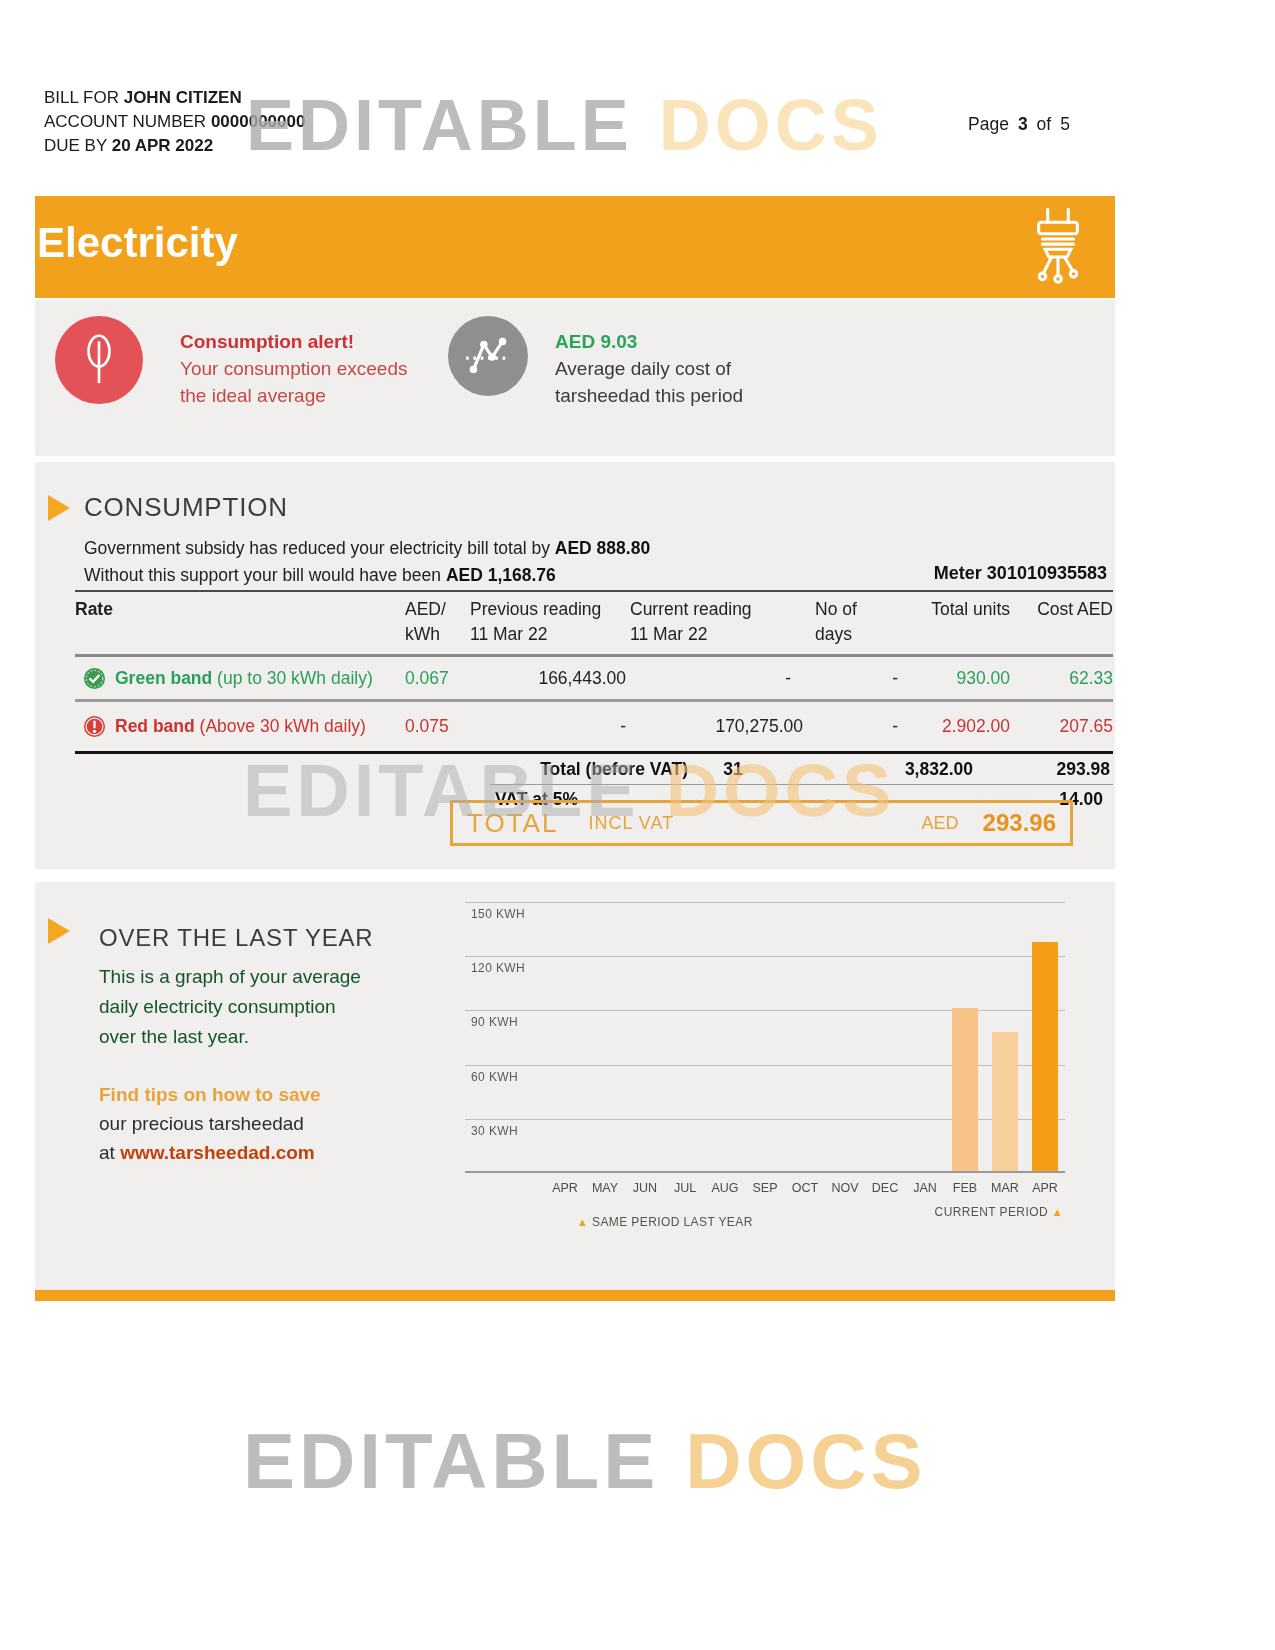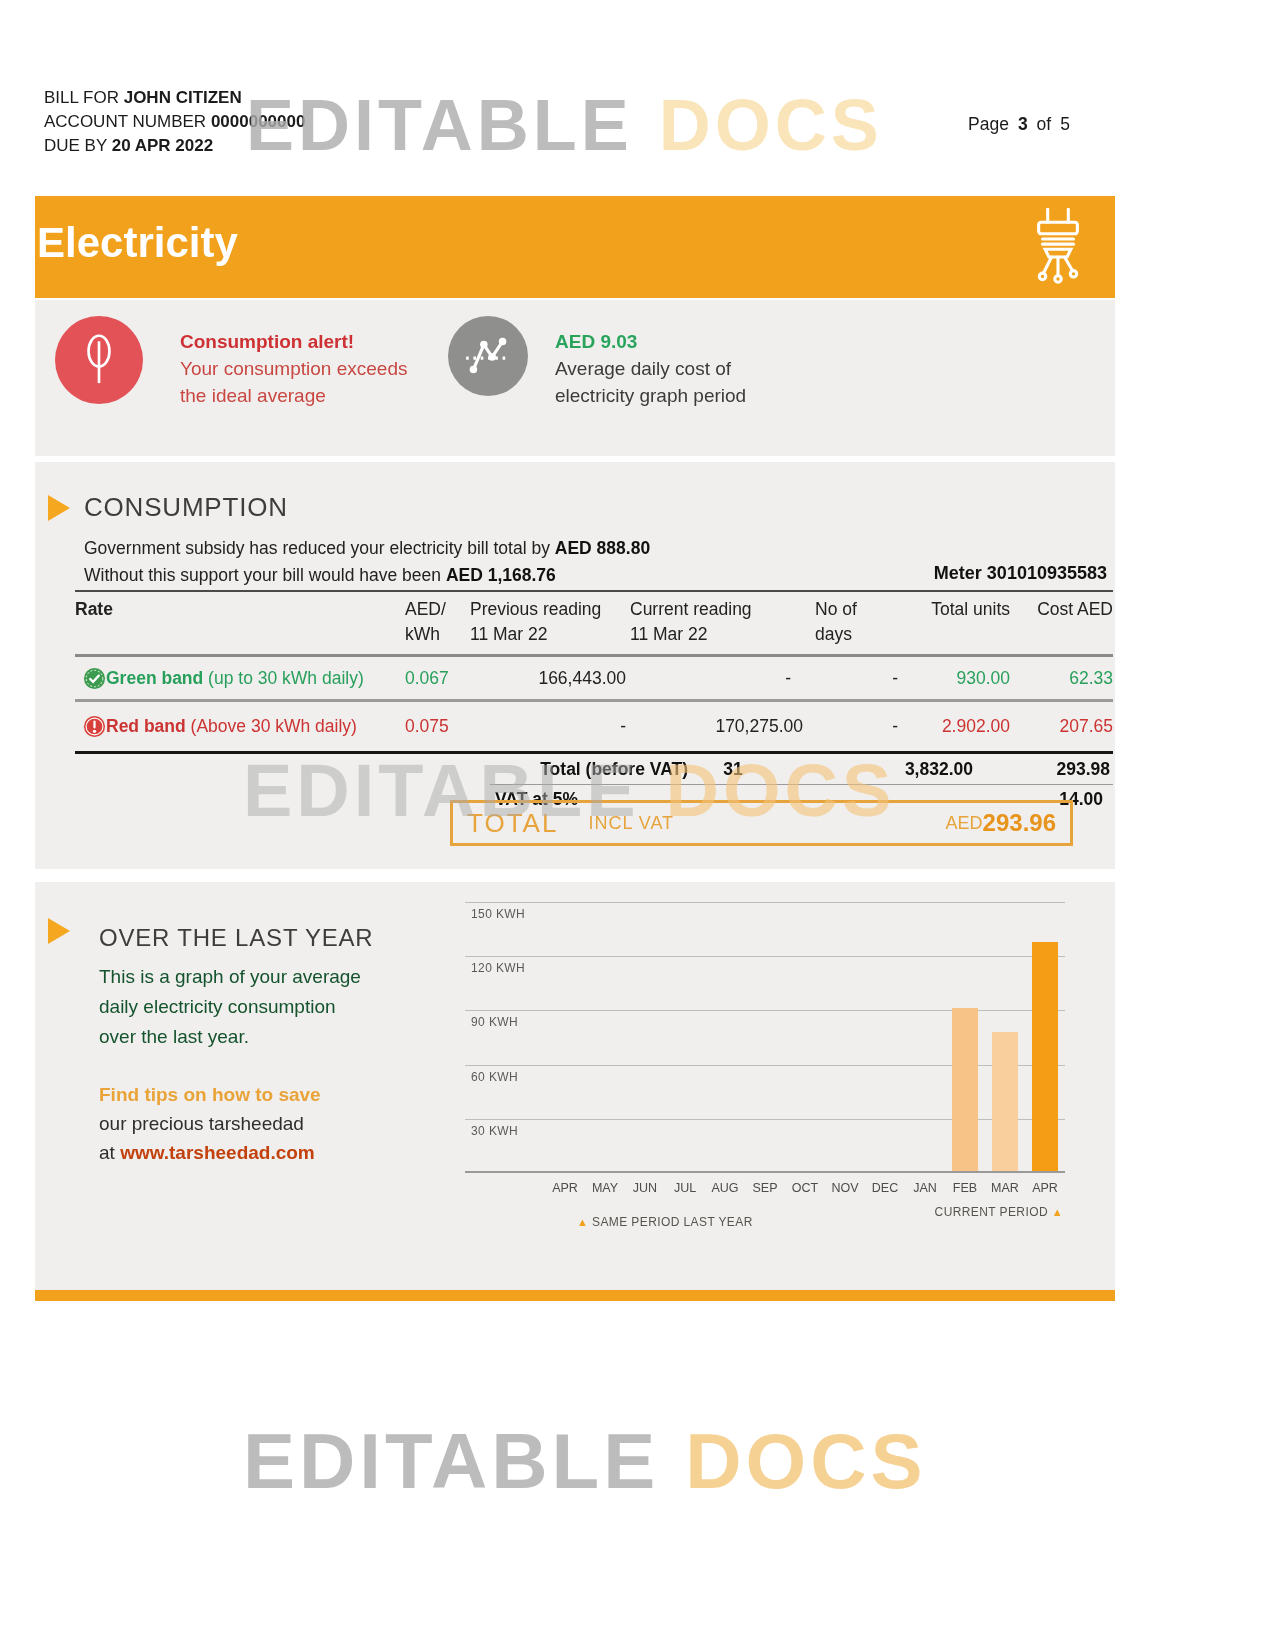--- a/index.html
+++ b/index.html
@@ -51,38 +51,38 @@
   .sub-line b { color:#111; }
   .meter { position:absolute; right:8px; font-size:18px; font-weight:bold; color:#111; }
 
   
   .tbl { position:absolute; left:40px; top:128px; width:1038px; font-size:17.5px; color:#222; }
   .trow { display:grid; grid-template-columns:330px 65px 160px 175px 95px 110px 103px; align-items:center; }
   .thead { border-top:2px solid #4a4a4a; border-bottom:3px solid #8a8a8a; padding:5px 0 7px 0; align-items:start; }
   .thead .c { line-height:25px; }
   .r { text-align:right; }
   .band-row { height:45px; border-bottom:3px solid #9a9a9a; }
-  .band-label { display:flex; align-items:center; padding-left:8px; }
+  .band-label { display:flex; align-items:center; gap:9px; padding-left:8px; }
   .green { color:#28a05c; }
   .redc { color:#cc3333; }
   .row-red { border-bottom:3px solid #151515; height:52px; }
   .totrow { display:grid; grid-template-columns:613px 90px 230px 105px; height:30px; align-items:center; font-weight:bold; color:#111; }
   .totrow .lab { text-align:right; }
   .totrow .n31 { text-align:center; }
   .totrow .units { text-align:right; padding-right:35px; }
   .totrow .cost { text-align:right; padding-right:3px; }
   .vat-sep { position:absolute; left:415px; right:0; height:1px; background:#9a9a9a; }
   .vatrow { display:grid; grid-template-columns:1fr 120px; height:30px; align-items:center; font-weight:bold; color:#111; padding-left:420px; }
   .vatrow .cost { text-align:right; padding-right:10px; }
   .total-box { position:absolute; left:415px; top:338px; width:623px; height:46px; border:3px solid #e7a33c; display:flex; align-items:center; padding:0 14px; background:transparent; }
   .total-box .tl { font-size:26px; color:#e7a33c; letter-spacing:2px; }
   .total-box .sub { font-size:18px; color:#e7a33c; margin-left:30px; letter-spacing:1px; }
   .total-box .sp { flex:1; }
   .total-box .cur { font-size:18px; color:#e7a33c; }
-  .total-box .amt { font-size:24px; font-weight:bold; color:#e8941c; }
+  .total-box .amt { font-size:24px; font-weight:bold; color:#e8941c; margin-left:24px; }
 
   
   .year-copy { position:absolute; left:64px; top:80px; font-size:19px; line-height:30px; color:#14532d; }
   .tips { position:absolute; left:64px; top:198px; font-size:19px; line-height:29px; color:#2e2e2e; }
   .tips .h { font-weight:bold; color:#e9a338; }
   .tips a { color:#c2410c; font-weight:bold; text-decoration:none; }
 
   
   .chart { position:absolute; left:430px; top:11px; width:600px; height:280px; border-bottom:2px solid #9a9a98; }
   .gridline { position:absolute; left:0; right:0; height:1px; background:#bdbdbb; }
@@ -152,21 +152,21 @@
         <line x1="3" y1="26" x2="45" y2="26" stroke="#ffffff" stroke-width="3" stroke-dasharray="2.5 4.5"></line>
         <circle cx="10" cy="37" r="3.6" fill="#ffffff"></circle>
           <circle cx="20" cy="13" r="3.6" fill="#ffffff"></circle>
         <circle cx="28" cy="25" r="3.6" fill="#ffffff"></circle>
           <circle cx="38" cy="10" r="3.6" fill="#ffffff"></circle>
       </svg>
     </div>
     <div class="cost-text">
       <div class="amt">AED 9.03</div>
       <div>Average daily cost of</div>
-      <div>electricity graph period</div>
+      <div>tarsheedad this period</div>
     </div>
   </div>
 
   <div class="section sec-consumption">
     <div class="tri" style="left:13px; top:33px;"></div>
     <div class="sec-title" style="left:49px; top:30px; font-size:26px;">CONSUMPTION</div>
     <div class="sub-line" style="top:76px;"><span>Government subsidy has reduced your electricity bill total by </span><b>AED 888.80</b></div>
     <div class="sub-line" style="top:103px;"><span>Without this support your bill would have been </span><b>AED 1,168.76</b></div>
     <div class="meter" style="top:101px;">Meter 301010935583</div>
 

